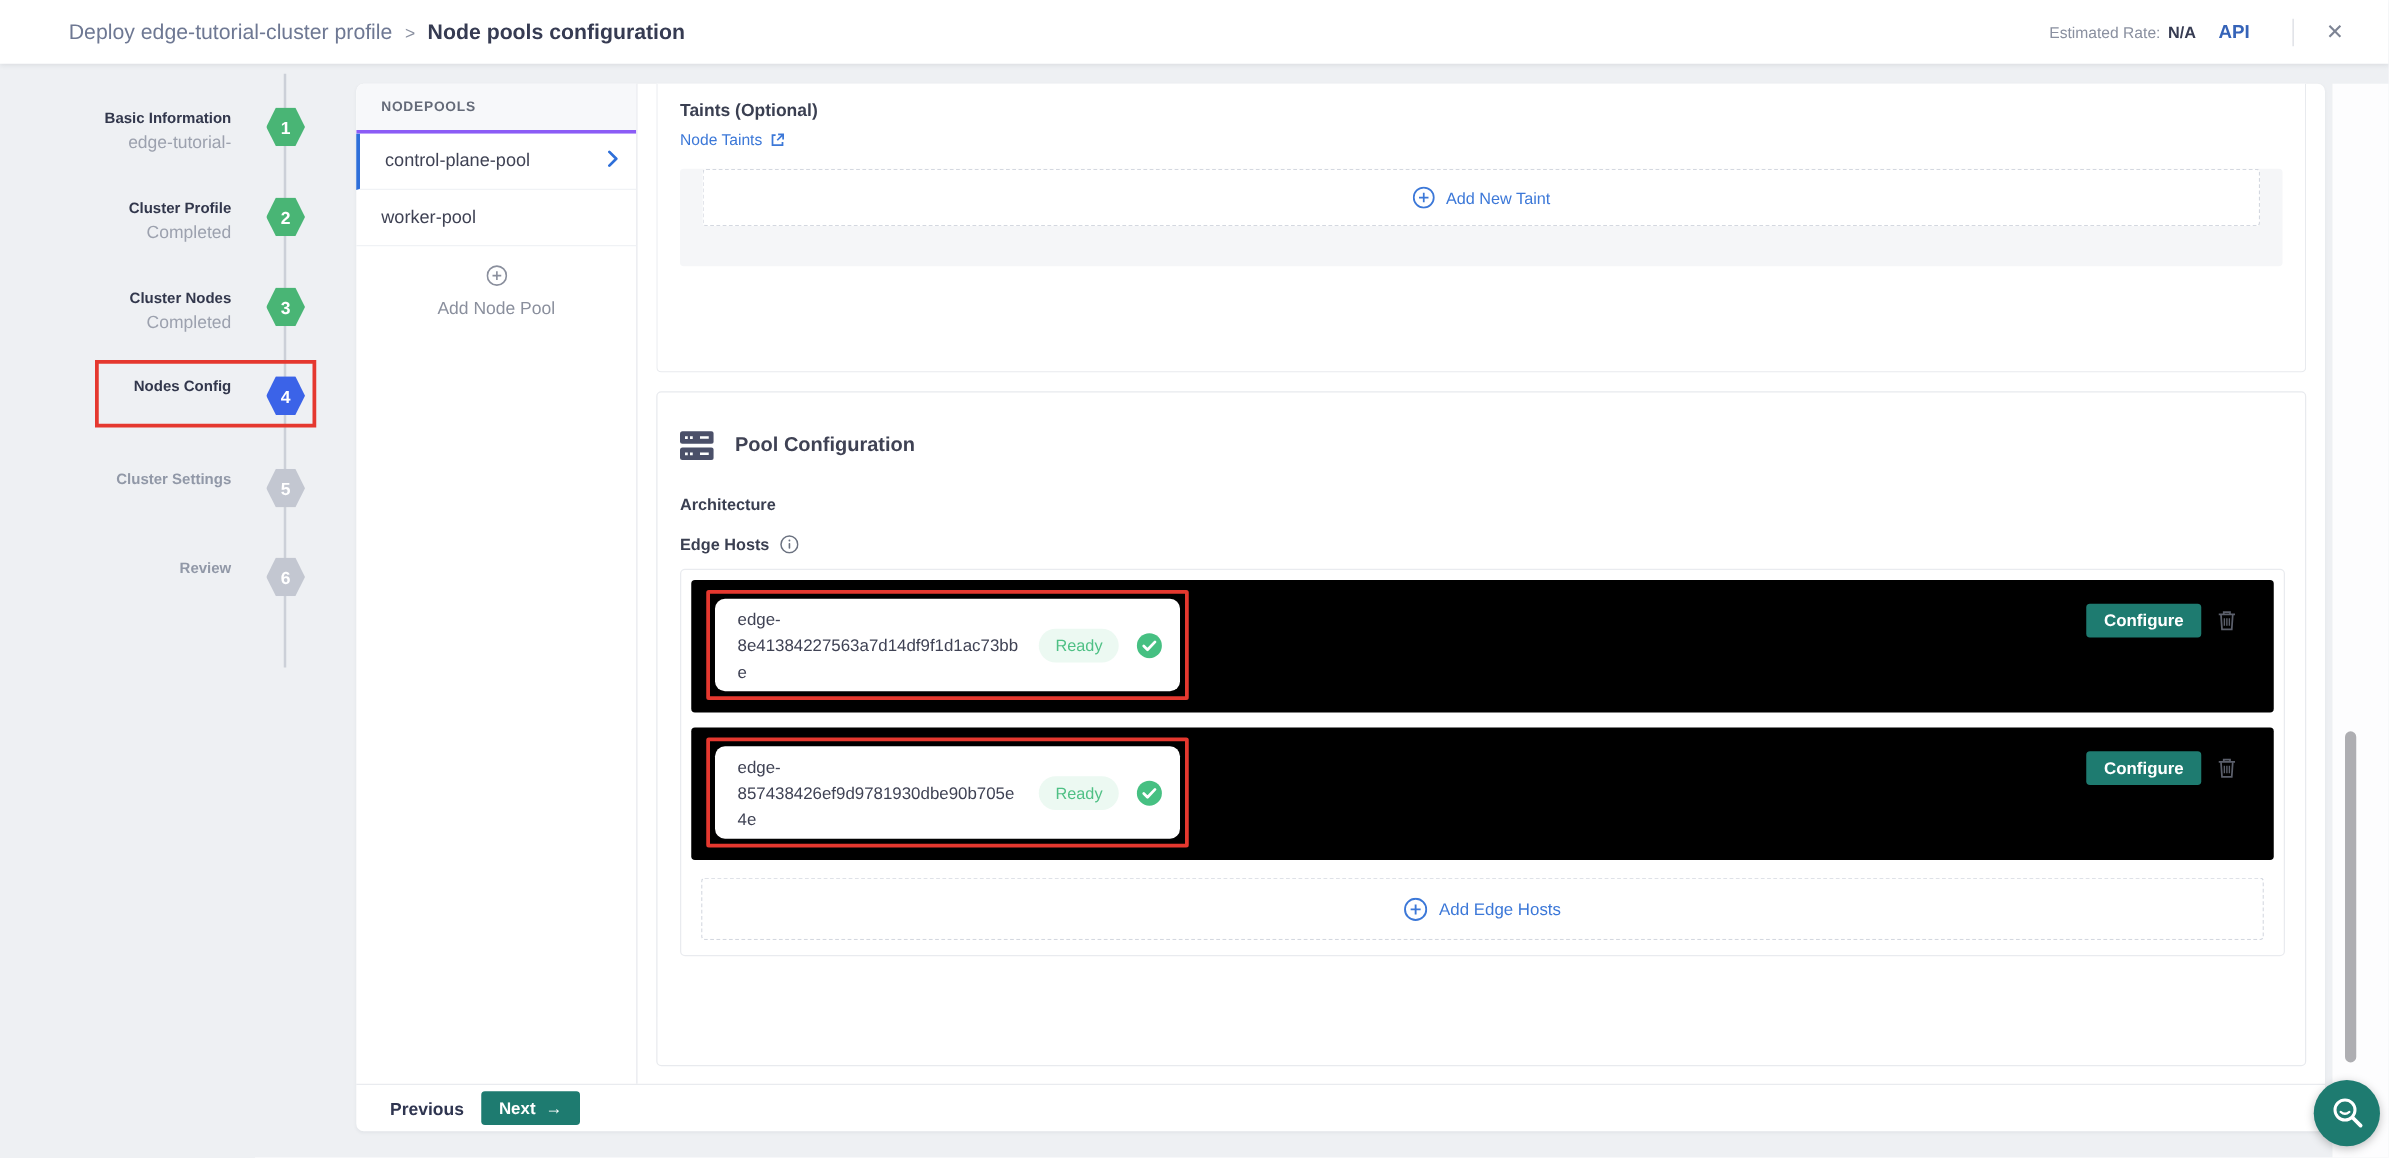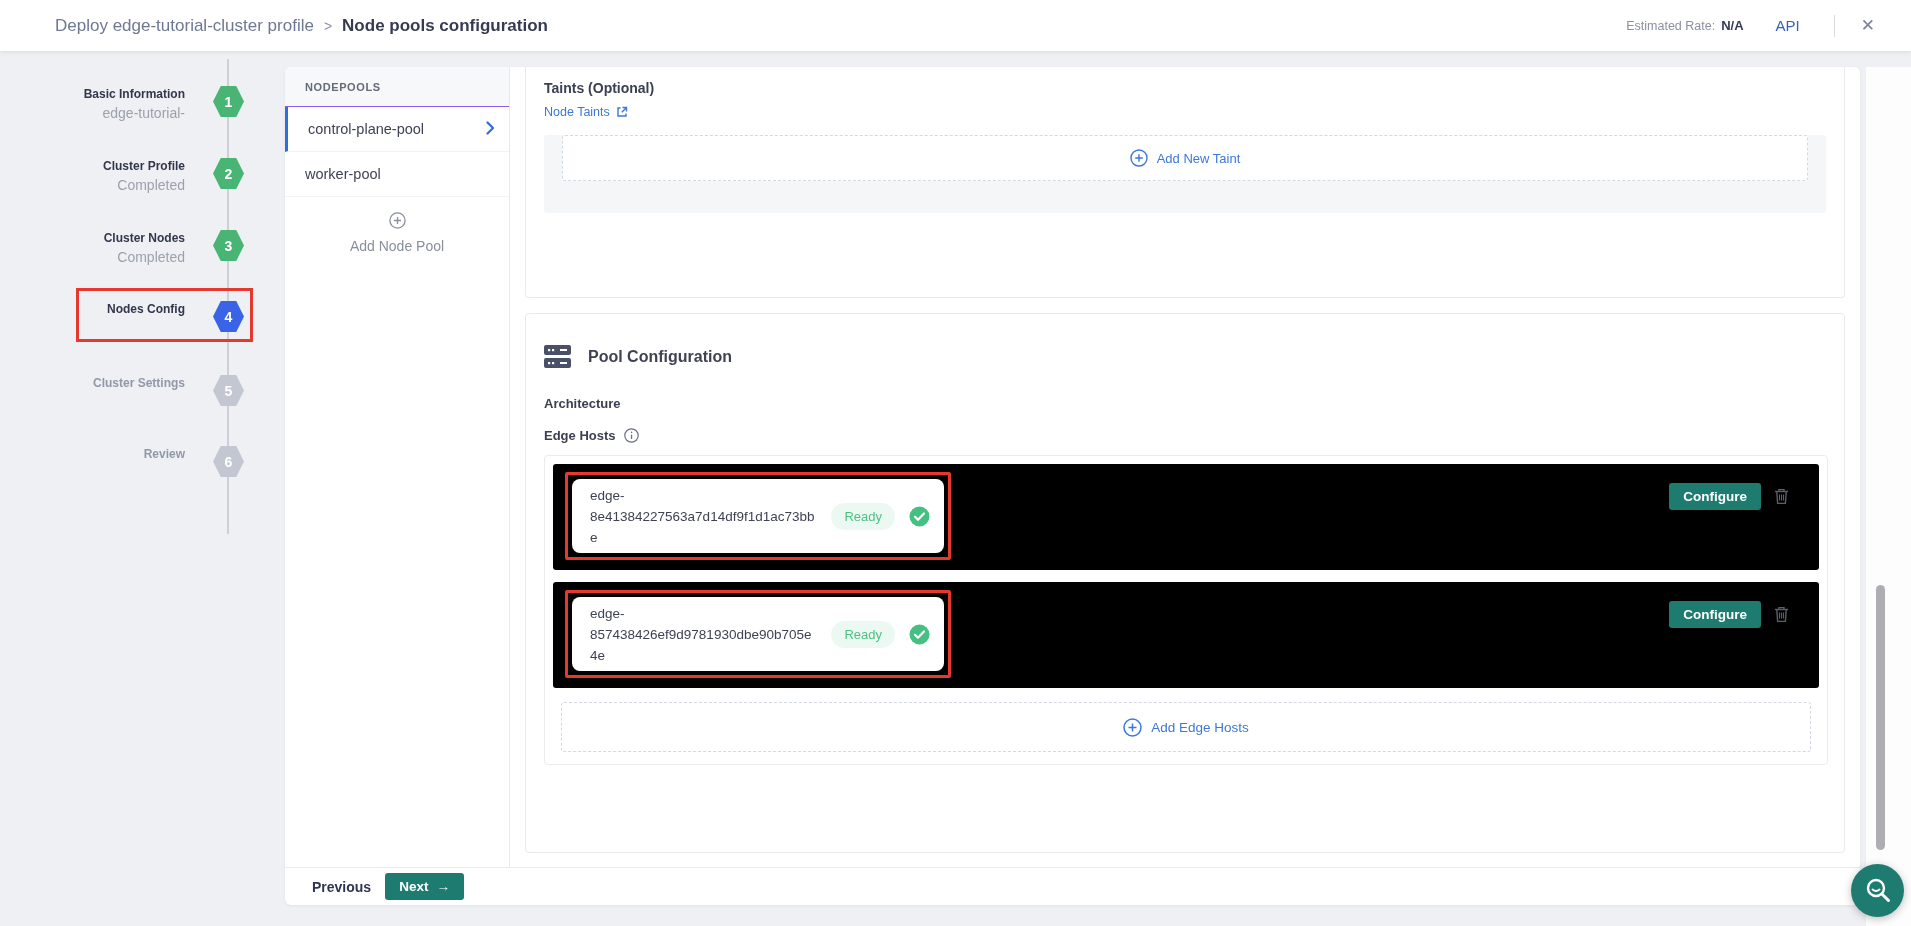--- a/index.html
+++ b/index.html
@@ -13,21 +13,21 @@
   
   .header{position:absolute;left:0;top:0;width:1911px;height:51px;background:#fff;
     box-shadow:0 1px 4px rgba(40,45,60,.10);display:flex;align-items:center;z-index:30;}
   .breadcrumb{display:flex;align-items:center;gap:10px;padding-left:55px;font-size:17px;}
   .bc-primary{color:#6e7893;font-weight:500;}
   .bc-sep{color:#8a90a0;font-size:14px;}
   .bc-secondary{color:#363b52;font-weight:600;}
   .header-right{margin-left:auto;display:flex;align-items:center;gap:18px;padding-right:28px;}
   .est-label{font-size:12.5px;color:#8a90a0;}
   .est-value{font-size:13px;color:#363b52;font-weight:600;margin-left:-12px;}
-  .api-link{font-size:15px;font-weight:400;color:#3563b8;cursor:pointer;margin-left:14px;}
+  .api-link{font-size:15px;font-weight:700;color:#3563b8;cursor:pointer;}
   .hdr-divider{width:1px;height:22px;background:#d9dce2;margin-left:16px;}
   .close-x{font-size:17px;color:#7d8494;cursor:pointer;padding:4px 8px;}
 
   
   .stepper{position:absolute;left:0;top:51px;width:285px;height:875px;}
   .stepper-line{position:absolute;left:227px;top:8px;width:2px;height:475px;background:#ccd0d8;}
   .step{position:absolute;left:0;width:285px;height:46px;}
   .step-1{top:33px;} .step-2{top:105px;} .step-3{top:177px;} .step-4{top:248px;}
   .step-5{top:322px;} .step-6{top:393px;}
   .step-label{position:absolute;right:100px;top:0;white-space:nowrap;font-size:12px;
@@ -43,21 +43,21 @@
   .step.pending .hex{background:#c3c7d1;}
   .step-annotation{position:absolute;left:76px;top:237px;width:177px;height:54px;
     border:3px solid var(--red);z-index:5;}
 
   
   .main-card{position:absolute;left:285px;top:67px;width:1575px;height:838px;background:#fff;
     border-radius:6px;box-shadow:0 1px 3px rgba(40,45,60,.06);}
 
   
   .pool-panel{position:absolute;left:0;top:0;width:225px;height:800px;border-right:1px solid #e7e9ee;}
-  .pool-panel-header{height:40px;background:#f7f8fa;border-bottom:1px solid #8b5cf6;display:flex;
+  .pool-panel-header{height:40px;background:#f7f8fa;border-bottom:3px solid #8b5cf6;display:flex;
     align-items:center;padding-left:20px;font-size:11px;font-weight:700;letter-spacing:.6px;color:#646a78;
     border-radius:6px 0 0 0;}
   .pool-item{height:45px;display:flex;align-items:center;padding:0 14px 0 20px;font-size:14.5px;
     color:#3f4254;border-bottom:1px solid #f0f2f5;cursor:pointer;position:relative;}
   .pool-item.selected{border-left:3px solid #2e6fd9;}
   .pool-item .chevron{display:none;margin-left:auto;}
   .pool-item.selected .chevron{display:block;}
   .add-pool{display:flex;align-items:center;gap:9px;padding:15px 20px;font-size:14px;color:#8a8f9d;cursor:pointer;flex-direction:column;}
 
   

